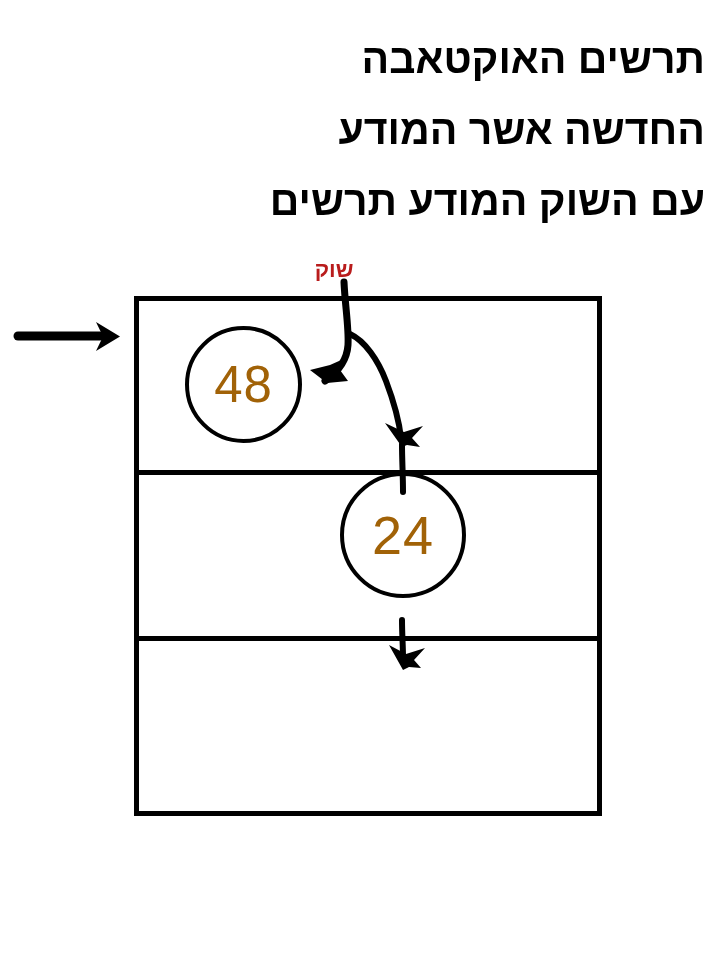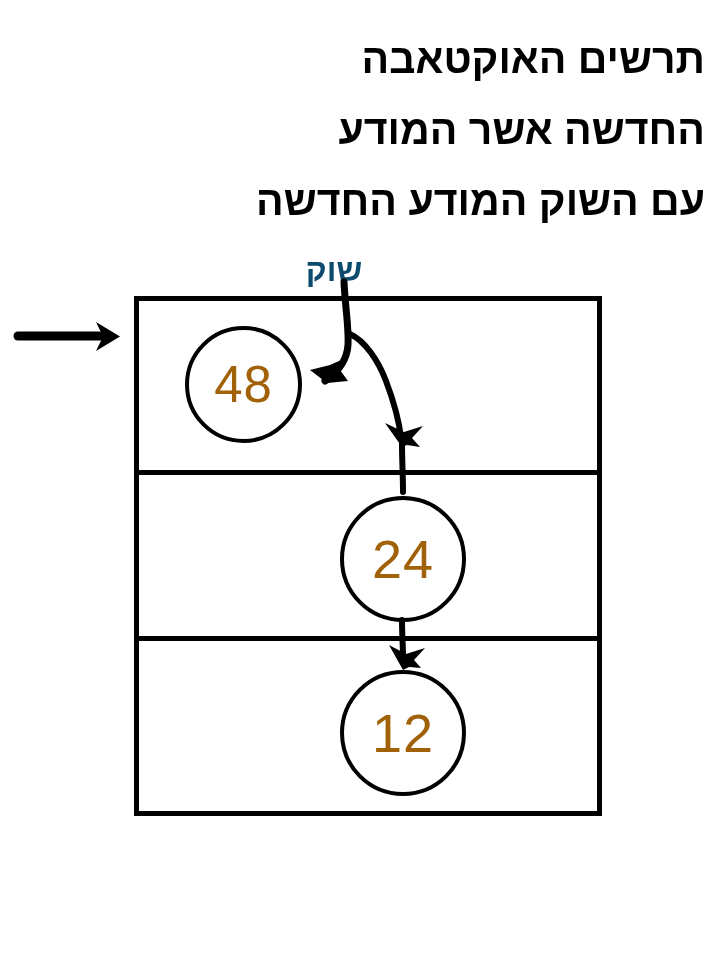--- a/index.html
+++ b/index.html
@@ -40,24 +40,24 @@
   }
 
   
   #market-label {
     position: absolute;
     left: 292px;
     top: 252px;
     width: 84px;
     text-align: center;
     direction: rtl;
-    font-size: 32px;
+    font-size: 22px;
     font-weight: bold;
     line-height: 36px;
-    color: #0c4a6e;
+    color: #b91c1c;
   }
 
   
   #octave-box {
     position: absolute;
     left: 134px;
     top: 296px;
     width: 468px;
     height: 520px;
     box-sizing: border-box;
@@ -89,21 +89,21 @@
     font-weight: normal;
     letter-spacing: 1px;
     line-height: 1;
   }
   #circle-48 {
     left: 185px;  top: 326px;
     width: 117px; height: 117px;
     font-size: 51px;
   }
   #circle-24 {
-    left: 340px;  top: 496px;
+    left: 340px;  top: 472px;
     width: 126px; height: 126px;
     font-size: 54px;
   }
   #circle-12 {
     left: 340px;  top: 670px;
     width: 126px; height: 126px;
     font-size: 54px;
   }
 
   
@@ -122,32 +122,31 @@
   .hand-fill { fill: #000000; stroke: none; }
 </style>
 </head>
 <body>
 
 <div id="stage">
 
   <div id="title-block">
     <div class="title-line">תרשים האוקטאבה</div>
     <div class="title-line">החדשה אשר המודע</div>
-    <div class="title-line">עם השוק המודע החדשה</div>
+    <div class="title-line">עם השוק המודע תרשים</div>
   </div>
 
   <div id="market-label">שוק</div>
 
   <div id="octave-box"></div>
   <div class="row-divider" id="divider-1"></div>
   <div class="row-divider" id="divider-2"></div>
 
   <div class="note-circle" id="circle-48">48</div>
   <div class="note-circle" id="circle-24">24</div>
-  <div class="note-circle" id="circle-12">12</div>
 
   <svg id="arrow-layer" viewBox="0 0 720 960">
 
     <g>
       <line class="hand-stroke" x1="18" y1="336" x2="100" y2="336" stroke-width="9"></line>
       <polygon class="hand-fill" points="96,322 120,336.5 96,351 103,336.5"></polygon>
     </g>
 
     <g>
       <path class="hand-stroke" stroke-width="7" d="M344,282 C345,305 349,328 348,345 C347,361 338,372 325,381"></path>

